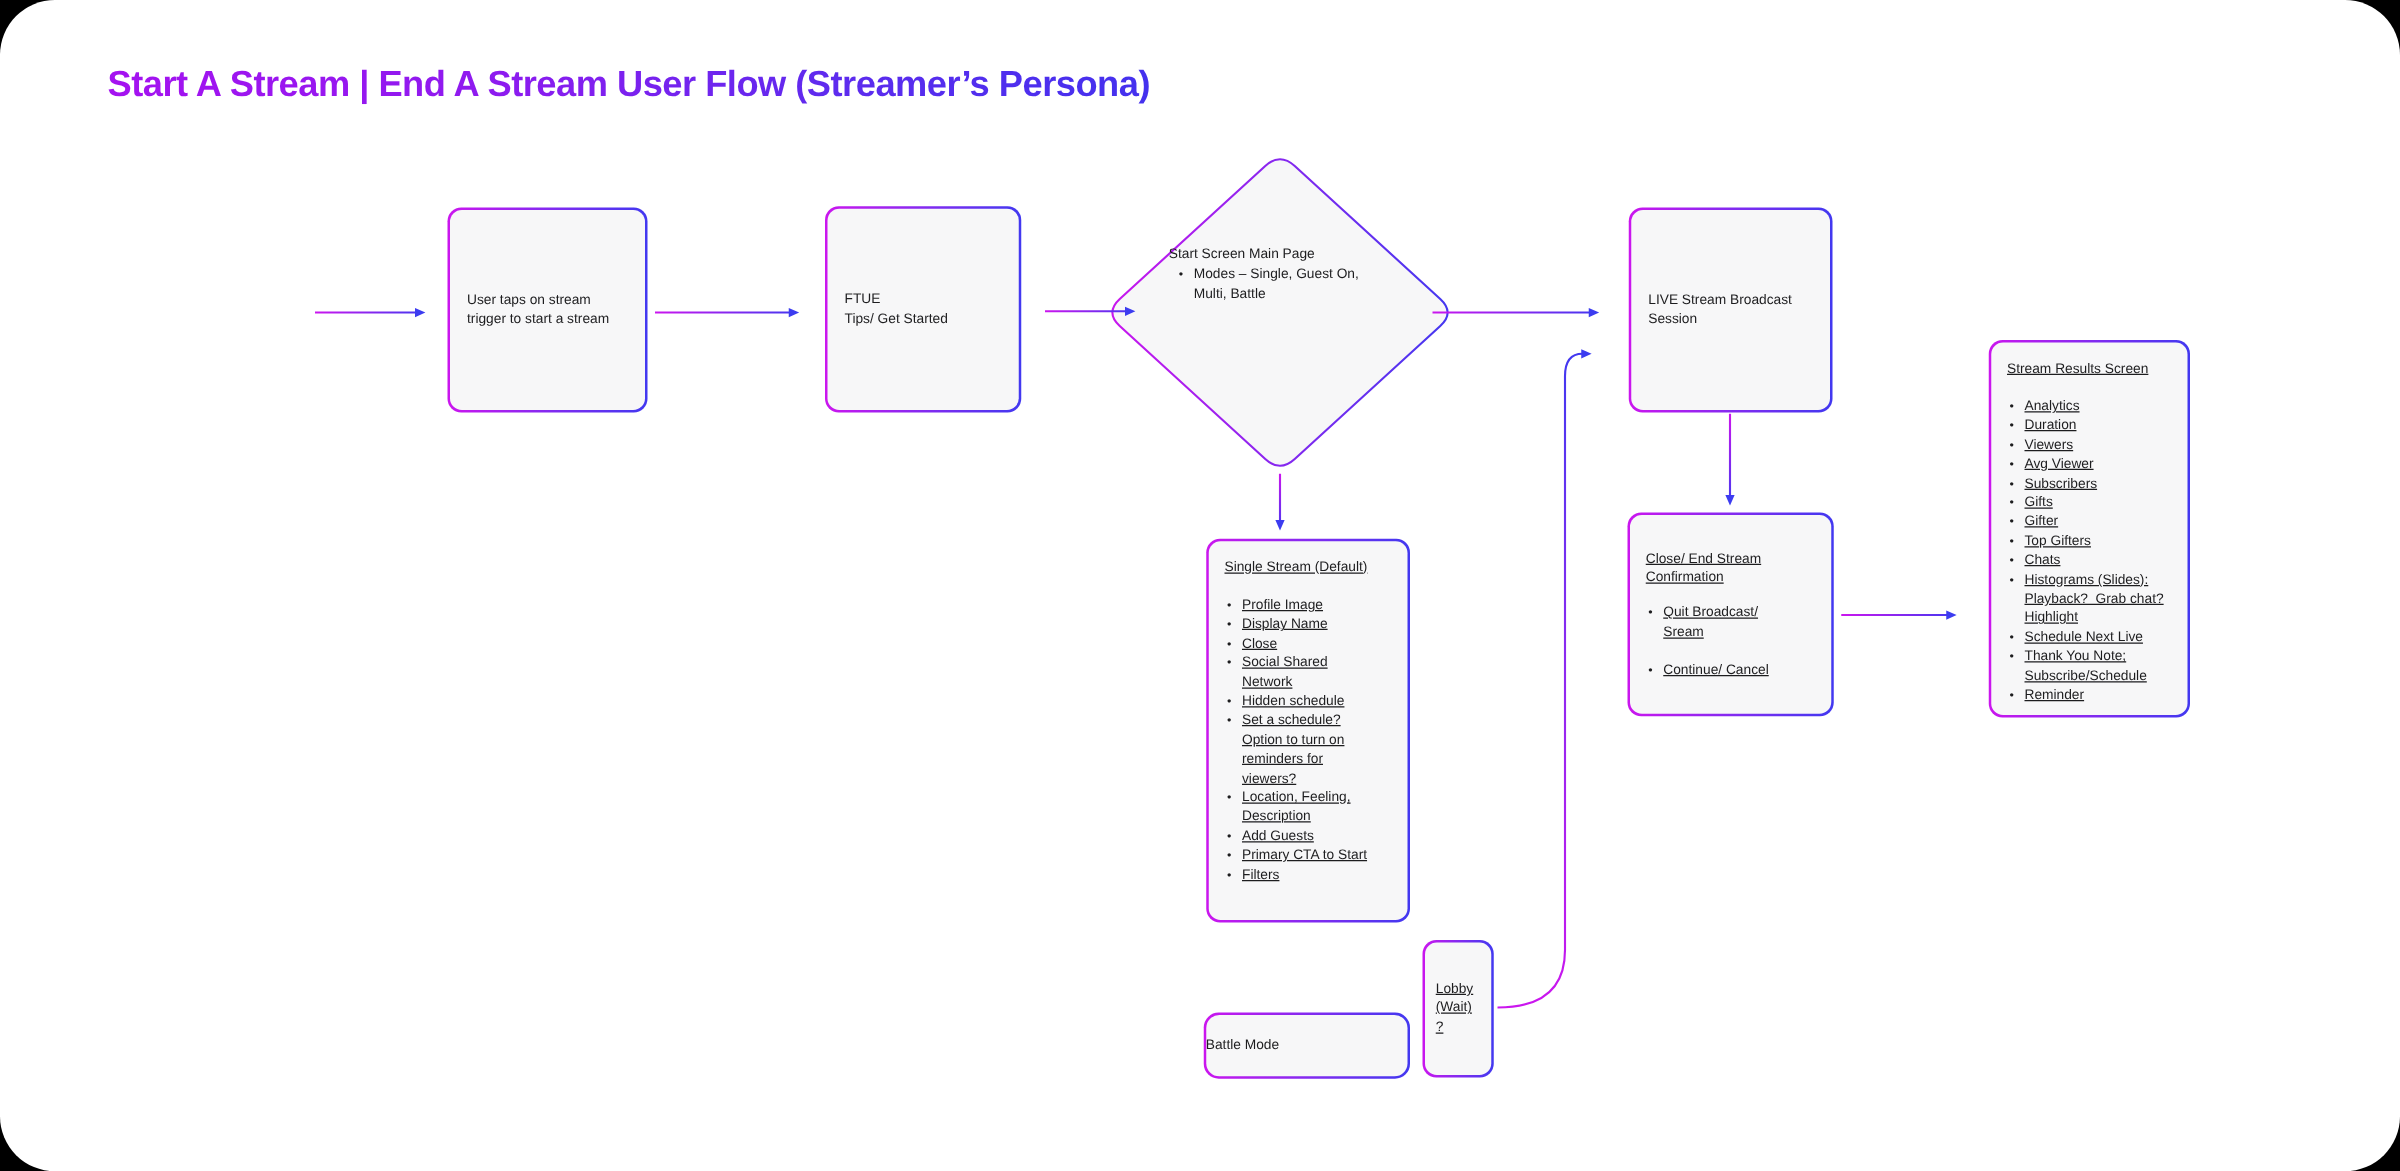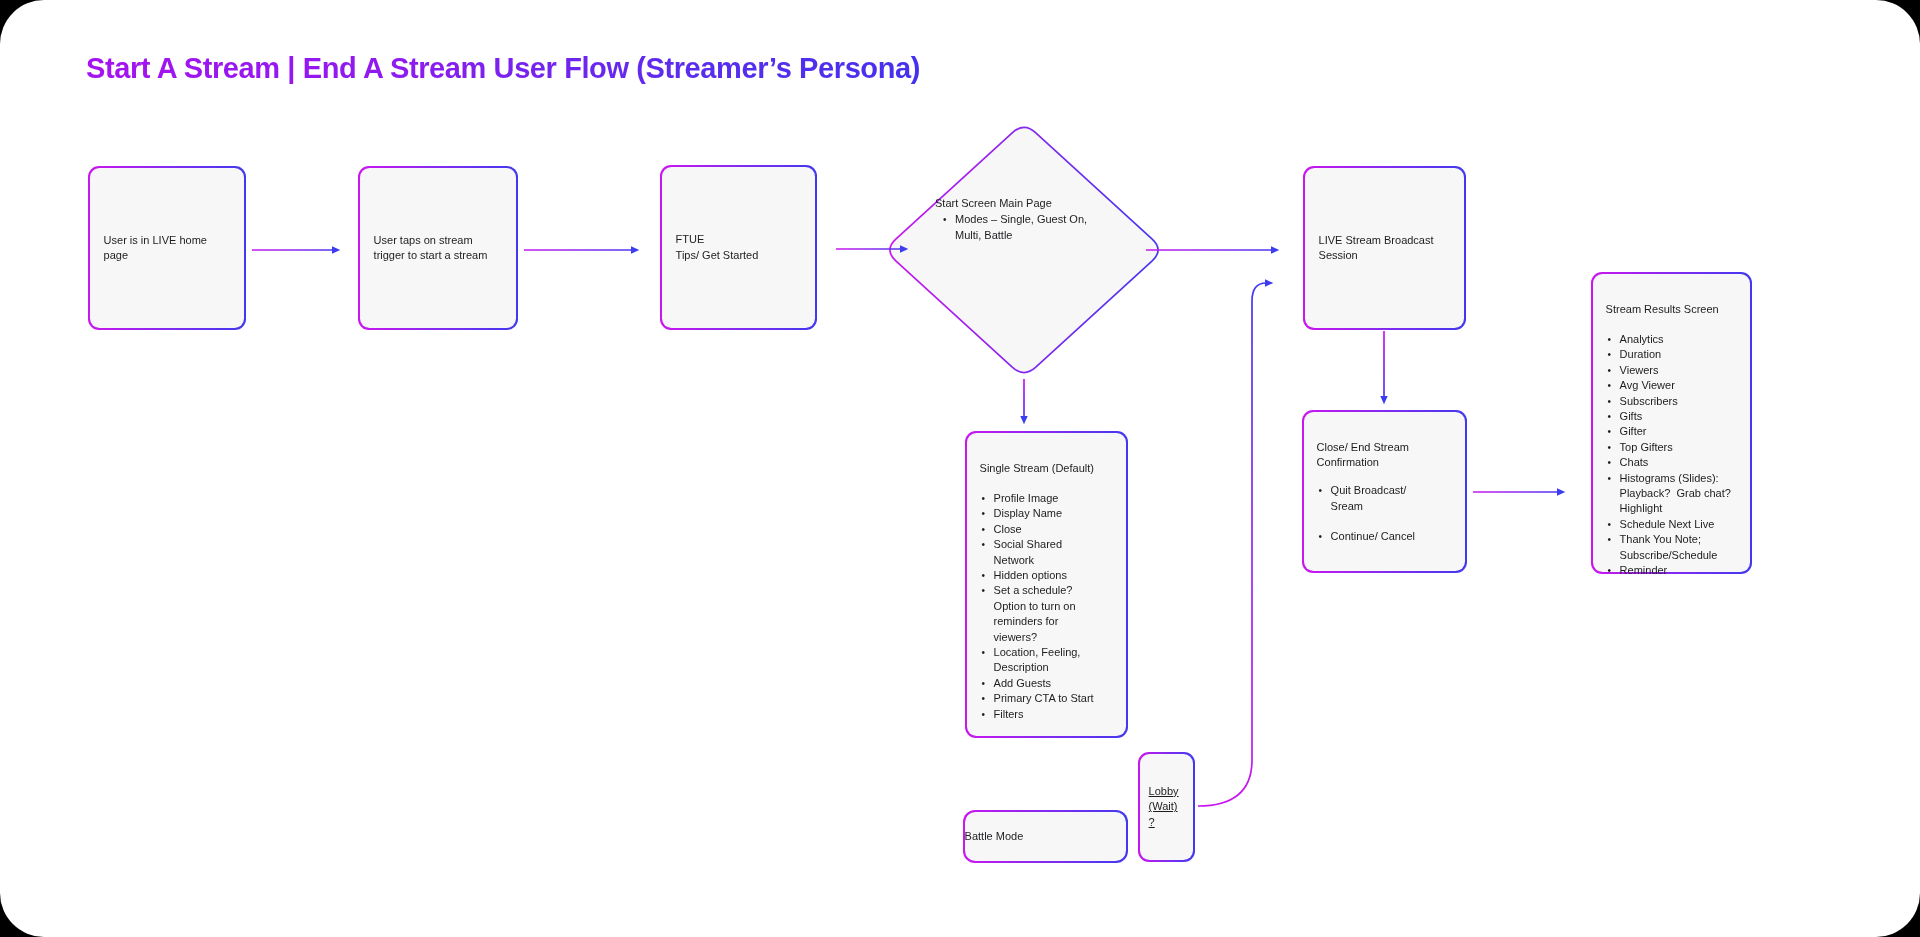--- a/index.html
+++ b/index.html
@@ -9,21 +9,21 @@
     background:linear-gradient(90deg,#a512f0 0%,#8d1bef 38%,#5d2bee 70%,#4431ee 100%);
     -webkit-background-clip:text;background-clip:text;color:transparent;white-space:nowrap;}
   svg.connectors{position:absolute;left:0;top:0;width:1920px;height:937px;}
   .node{position:absolute;background:linear-gradient(90deg,#cb16ee 0%,#7d2cf0 55%,#4238f0 100%);
     border-radius:11px;padding:1.6px;box-sizing:border-box;}
   .node-inner{width:100%;height:100%;background:#f7f7f8;border-radius:9.5px;box-sizing:border-box;
     display:flex;flex-direction:column;color:#1d1d1f;font-size:11px;line-height:15.4px;}
   .node-inner.vcenter{justify-content:center;}
   .txt{white-space:pre-wrap;}
   .pad-side{padding-left:14px;padding-right:10px;}
-  .list-node{padding:28px 10px 0 13px;}
+  .list-node{padding:14px 10px 0 13px;text-decoration:underline;}
   .blist{list-style:none;margin:15px 0 0 0;padding:0;}
   .blist li{position:relative;padding-left:14px;white-space:pre-wrap;}
   .blist li::before{content:"\2022";position:absolute;left:2px;top:0;font-size:10px;color:#1d1d1f;}
   .close-node{padding-top:28px;}
   .close-node .blist{margin-top:13px;}
   .close-node .blist li + li{margin-top:15px;}
   .diamond-label{position:absolute;left:935px;top:196px;width:182px;color:#1d1d1f;
     font-size:11px;line-height:15.9px;}
   .diamond-label .blist{margin:0 0 0 6px;}
   .lobby-inner{padding-left:9px;padding-right:4px;text-decoration:underline;}
@@ -84,26 +84,20 @@
     <path d="M252 250 H333" stroke="url(#ga)" stroke-width="1.7" fill="none" marker-end="url(#ah)"></path>
     <path d="M524 250 H632" stroke="url(#gb)" stroke-width="1.7" fill="none" marker-end="url(#ah)"></path>
     <path d="M836 249 H901" stroke="url(#gc)" stroke-width="1.7" fill="none" marker-end="url(#ah)"></path>
     <path d="M1146 250 H1272" stroke="url(#gd)" stroke-width="1.7" fill="none" marker-end="url(#ah)"></path>
     <path d="M1024 379 V417" stroke="url(#ge)" stroke-width="1.7" fill="none" marker-end="url(#ah)"></path>
     <path d="M1384 331 V397" stroke="url(#gf)" stroke-width="1.7" fill="none" marker-end="url(#ah)"></path>
     <path d="M1473 492 H1558" stroke="url(#gg)" stroke-width="1.7" fill="none" marker-end="url(#ah)"></path>
     <path d="M1198 806 Q1252 806 1252 760 V301 Q1252 283 1266 283" stroke="url(#gh)" stroke-width="1.7" fill="none" marker-end="url(#ah)"></path>
   </svg>
 
-  <div class="node" style="left:88px;top:166px;width:158px;height:164px;">
-    <div class="node-inner vcenter pad-side">
-      <div class="txt">User is in LIVE home
-page</div>
-    </div>
-  </div>
 
   <div class="node" style="left:358px;top:166px;width:160px;height:164px;">
     <div class="node-inner vcenter pad-side">
       <div class="txt">User taps on stream
 trigger to start a stream</div>
     </div>
   </div>
 
   <div class="node" style="left:660px;top:165px;width:157px;height:165px;">
     <div class="node-inner vcenter pad-side">
@@ -165,21 +159,21 @@
 
   <div class="node" style="left:965px;top:431px;width:163px;height:307px;">
     <div class="node-inner list-node">
       <div class="txt">Single Stream (Default)</div>
       <ul class="blist">
           <li>Profile Image</li>
           <li>Display Name</li>
           <li>Close</li>
           <li>Social Shared
 Network</li>
-          <li>Hidden options</li>
+          <li>Hidden schedule</li>
           <li>Set a schedule?
 Option to turn on
 reminders for
 viewers?</li>
           <li>Location, Feeling,
 Description</li>
           <li>Add Guests</li>
           <li>Primary CTA to Start</li>
           <li>Filters</li>
         </ul>

